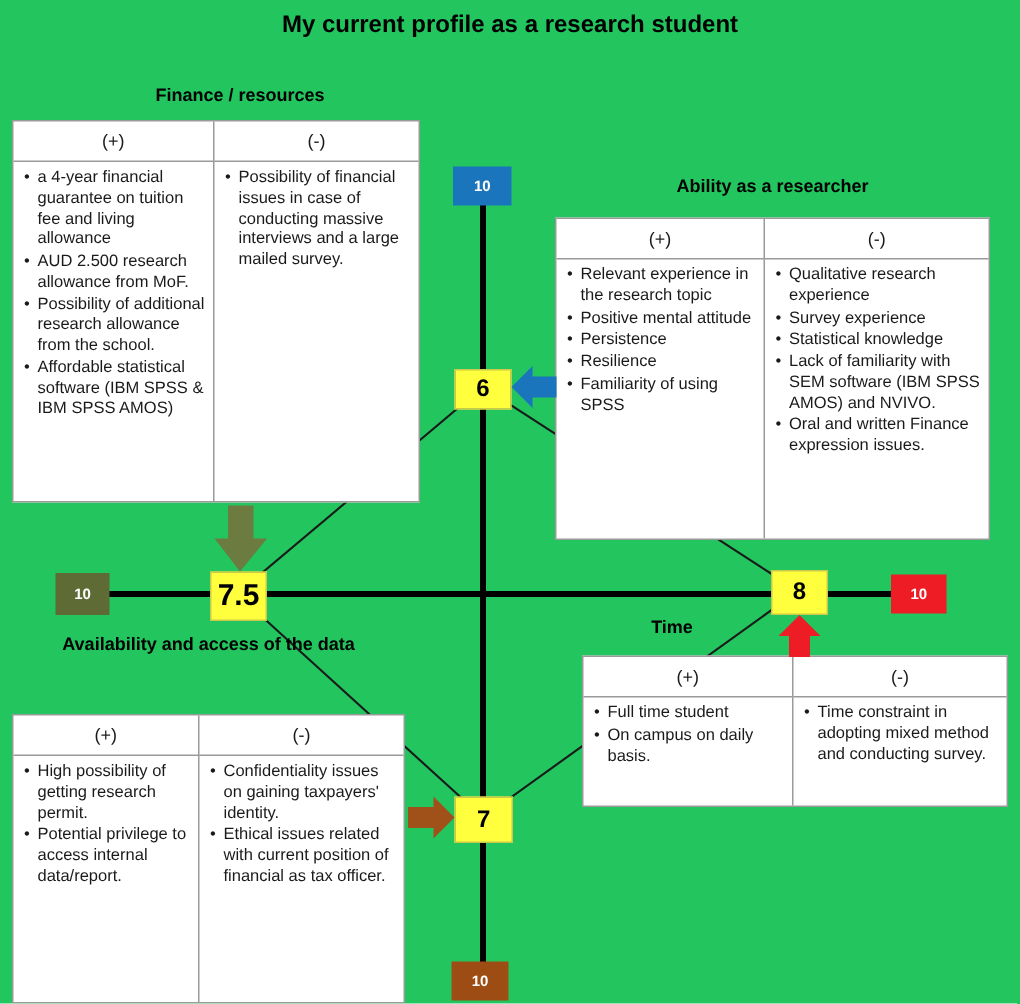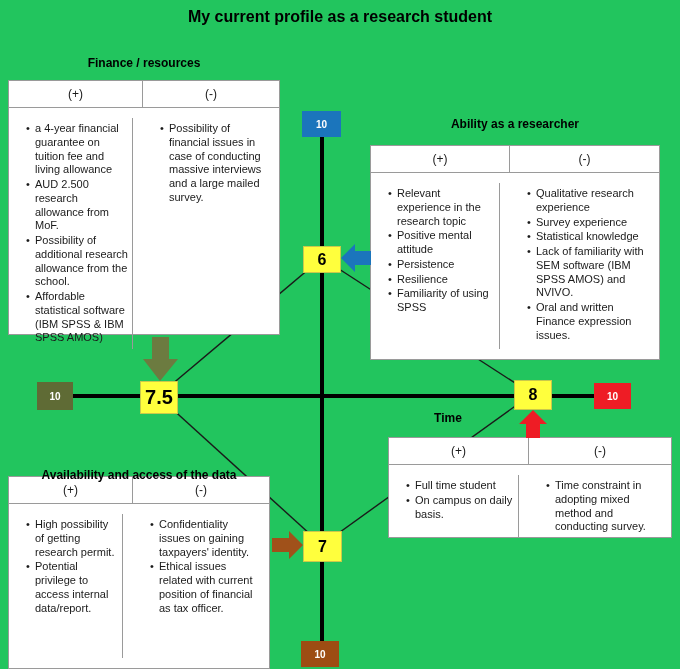--- a/index.html
+++ b/index.html
@@ -22,21 +22,21 @@
   .qtable {
     position:absolute; z-index:2; background:#fff;
     border:1px solid #9a9a9a; display:grid; grid-template-rows:27px 1fr;
     grid-template-columns:var(--c1) 1fr; font-size:11px; line-height:1.25;
   }
   .qtable .th {
     border-bottom:1px solid #9a9a9a; text-align:center; line-height:26px;
     font-size:12px;
   }
   .qtable .c1 { border-right:1px solid #9a9a9a; }
-  .qtable ul { margin:10px; padding:4px 3px 3px 7px; list-style:none; }
+  .qtable ul { margin:0; padding:4px 3px 3px 7px; list-style:none; }
   .qtable li { position:relative; padding-left:9px; margin-bottom:1px; }
   .qtable li::before { content:"\2022"; position:absolute; left:0; top:0; }
 
   .axis-end {
     position:absolute; z-index:3; display:flex; align-items:center; justify-content:center;
     color:#fff; font-size:10px; font-weight:bold;
   }
   .score-box {
     position:absolute; z-index:3; display:flex; align-items:center; justify-content:center;
     color:#000; font-size:16px; font-weight:bold; border:1px solid #c9c94b;
@@ -51,21 +51,21 @@
 
   <svg class="layer lines" width="680" height="669" viewBox="0 0 680 669">
     <line x1="322" y1="124" x2="322" y2="653" stroke="#000" stroke-width="4"></line>
     <line x1="60" y1="396" x2="610" y2="396" stroke="#000" stroke-width="4"></line>
     <line x1="322" y1="258" x2="158" y2="396" stroke="#1a1a1a" stroke-width="1.4"></line>
     <line x1="322" y1="258" x2="532" y2="394" stroke="#1a1a1a" stroke-width="1.4"></line>
     <line x1="158" y1="396" x2="322" y2="545" stroke="#1a1a1a" stroke-width="1.4"></line>
     <line x1="532" y1="394" x2="322" y2="545" stroke="#1a1a1a" stroke-width="1.4"></line>
   </svg>
 
-  <div class="qtitle" style="left:8px; top:56px; width:272px;">Finance / resources</div>
+  <div class="qtitle" style="left:24px; top:56px; width:272px;">Finance / resources</div>
   <div class="qtable" style="left:8px; top:80px; width:270px; height:253px; --c1:134px;">
     <div class="th c1">(+)</div>
     <div class="th">(-)</div>
     <ul class="c1">
       <li>a 4-year financial guarantee on tuition fee and living allowance</li>
       <li>AUD 2.500 research allowance from MoF.</li>
       <li>Possibility of additional research allowance from the school.</li>
       <li>Affordable statistical software (IBM SPSS &amp; IBM SPSS AMOS)</li>
     </ul>
     <ul>
@@ -86,21 +86,21 @@
     </ul>
     <ul>
       <li>Qualitative research experience</li>
       <li>Survey experience</li>
       <li>Statistical knowledge</li>
       <li>Lack of familiarity with SEM software (IBM SPSS AMOS) and NVIVO.</li>
       <li>Oral and written Finance expression issues.</li>
     </ul>
   </div>
 
-  <div class="qtitle" style="left:8px; top:468px; width:262px;">Availability and access of the data</div>
+  <div class="qtitle" style="left:8px; top:422px; width:262px;">Availability and access of the data</div>
   <div class="qtable" style="left:8px; top:476px; width:260px; height:191px; --c1:124px;">
     <div class="th c1">(+)</div>
     <div class="th">(-)</div>
     <ul class="c1">
       <li>High possibility of getting research permit.</li>
       <li>Potential privilege to access internal data/report.</li>
     </ul>
     <ul>
       <li>Confidentiality issues on gaining taxpayers' identity.</li>
       <li>Ethical issues related with current position of financial as tax officer.</li>

